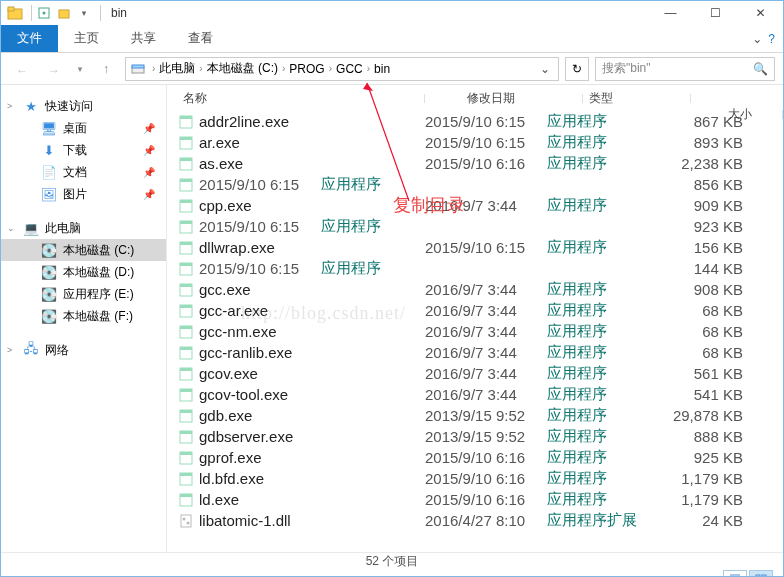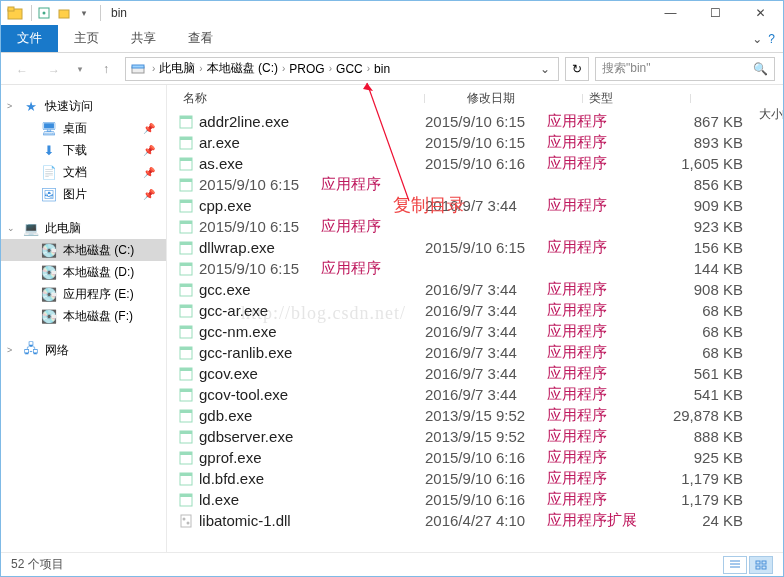--- a/index.html
+++ b/index.html
@@ -32,29 +32,29 @@
   .side-sep { height: 12px; }
   .pin { color: #777; font-size: 10px; margin-left: auto; margin-right: 10px; }
   .si-icon { width: 16px; height: 16px; display: inline-flex; align-items: center; justify-content: center; font-size: 13px; }
   .content { flex: 1; display: flex; flex-direction: column; overflow: hidden; }
   .cols { display: flex; height: 26px; align-items: center; font-size: 12px; color: #444; padding-left: 10px; }
   .col { position: relative; padding-left: 6px; }
   .col::after { content: ""; position: absolute; right: 0; top: 4px; bottom: 4px; width: 1px; background: #e0e0e0; }
   .c-name { width: 248px; }
   .c-date { width: 122px; margin-left: 36px; }
   .c-type { width: 108px; }
-  .c-size { flex: 1; text-align: right; margin-top: 32px; }
+  .c-size { flex: 1; text-align: center; margin-top: 32px; }
   .list { flex: 1; overflow: hidden; padding-left: 10px; }
   .row { display: flex; height: 21px; align-items: center; font-size: 15px; color: #222; }
   .r-ico { width: 18px; height: 16px; display: inline-flex; align-items: center; justify-content: center; margin-right: 4px; }
   .r-name { width: 226px; white-space: nowrap; overflow: hidden; }
   .r-date { width: 122px; color: #555; }
-  .r-type { width: 108px; color: #be185d; }
+  .r-type { width: 108px; color: #0f766e; }
   .r-size { flex: 1; color: #555; text-align: right; padding-right: 40px; }
-  .status { height: 24px; display: flex; align-items: center; padding: 0 10px; border-top: 1px solid #eaeaea; font-size: 12px; color: #555; }
+  .status { height: 24px; display: flex; align-items: center; padding: 0 10px; border-top: 1px solid #eaeaea; font-size: 12px; color: #555; flex-direction: column; }
   .viewbtns { margin-left: auto; display: flex; gap: 2px; }
   .viewbtn { width: 24px; height: 18px; border: 1px solid #a8cbe8; display: flex; align-items: center; justify-content: center; }
   .viewbtn.sel { background: #cce4f7; }
   .annotation { position: absolute; color: #ef4444; font-size: 18px; font-family: "SimSun", serif; pointer-events: none; text-align: center; }
   .watermark { position: absolute; color: rgba(150,150,150,.25); font-size: 18px; font-family: serif; pointer-events: none; letter-spacing: 1px; }
   svg { display: block; }
   .expand { position: absolute; left: 6px; color: #888; font-size: 9px; }
   .side-item { position: relative; }
 </style>
 </head>
@@ -223,21 +223,21 @@
         <div class="row">
           <span class="r-ico">
             <svg width="16" height="16">
               <rect x="2" y="2" width="12" height="12" fill="#fff" stroke="#9db"></rect>
               <rect x="2" y="2" width="12" height="3" fill="#9db"></rect>
             </svg>
           </span>
           <span class="r-name">as.exe</span>
           <span class="r-date">2015/9/10 6:16</span>
           <span class="r-type">应用程序</span>
-          <span class="r-size">1,605 KB</span>
+          <span class="r-size">2,238 KB</span>
         </div>
         <div class="row">
           <span class="r-ico">
             <svg width="16" height="16">
               <rect x="2" y="2" width="12" height="12" fill="#fff" stroke="#9db"></rect>
               <rect x="2" y="2" width="12" height="3" fill="#9db"></rect>
             </svg>
           </span>
           <span class="r-date">2015/9/10 6:15</span>
           <span class="r-type">应用程序</span>
@@ -423,21 +423,21 @@
         </div>
         <div class="row">
           <span class="r-ico">
             <svg width="16" height="16">
               <rect x="3" y="2" width="10" height="12" fill="#fff" stroke="#bbb"></rect>
               <circle cx="6" cy="6" r="1.5" fill="#bbb"></circle>
               <circle cx="10" cy="10" r="1.5" fill="#bbb"></circle>
             </svg>
           </span>
           <span class="r-name">libatomic-1.dll</span>
-          <span class="r-date">2016/4/27 4:10</span>
+          <span class="r-date">2016/4/27 8:10</span>
           <span class="r-type">应用程序扩展</span>
           <span class="r-size">24 KB</span>
         </div>
       </div>
   </div>
 </div>
 
 <div class="status">
   <span>52 个项目</span>
   <div class="viewbtns">

